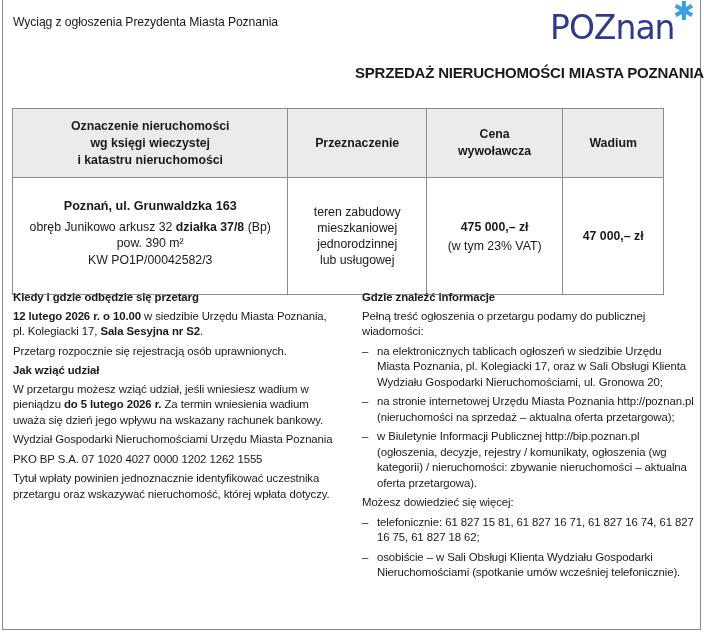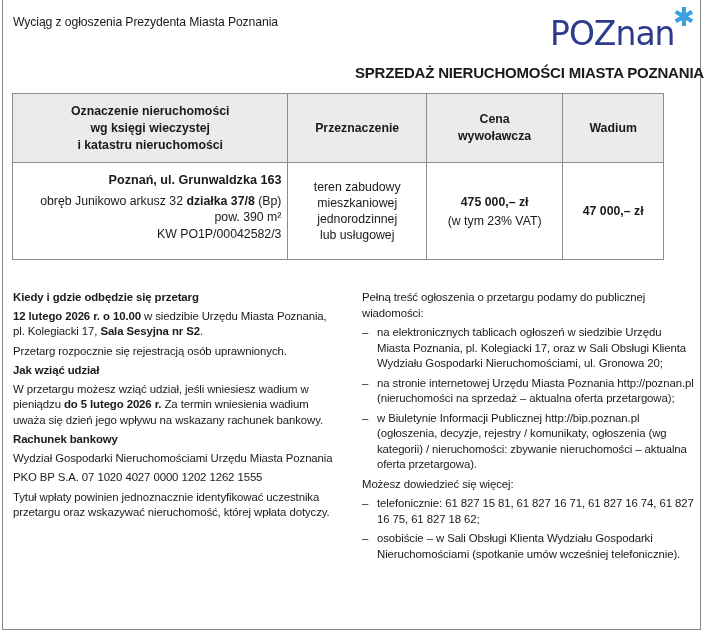--- a/index.html
+++ b/index.html
@@ -3,35 +3,35 @@
 <meta charset="utf-8">
 <style>
   html, body { margin: 0; padding: 0; background: #ffffff; }
   body { width: 704px; height: 632px; position: relative; overflow: hidden;
          font-family: "Liberation Sans", "DejaVu Sans", sans-serif; color: #1a1a1a; }
   .frame { position: absolute; left: 2px; top: 0; width: 699px; height: 630px;
            border-left: 1.5px solid #8a8a8a; border-right: 1.5px solid #8a8a8a;
            border-bottom: 1.5px solid #8a8a8a; box-sizing: border-box; }
   .intro { position: absolute; left: 13px; top: 14px; font-size: 12.2px; font-weight: normal;
            line-height: 16px; letter-spacing: -0.1px; }
-  .logo { position: absolute; left: 550px; top: 10px; width: 145px; height: 42px; }
+  .logo { position: absolute; left: 550px; top: 4px; width: 145px; height: 42px; }
   .logo-text { position: absolute; left: 0; top: 6px; font-size: 33px; color: #2e3a8c;
                font-family: "DejaVu Sans", sans-serif; letter-spacing: -1px; line-height: 36px; }
   .logo-star { position: absolute; left: 123px; top: -6px; font-size: 26px; color: #3aa0e0;
                font-weight: bold; line-height: 26px; }
   .main-title { position: absolute; left: 0; width: 704px; top: 64px; text-align: right;
                 font-size: 15px; font-weight: bold; letter-spacing: -0.2px; padding-left: 0; }
-  table.props { position: absolute; left: 12px; top: 93px; width: 652px; border-collapse: collapse;
+  table.props { position: absolute; left: 12px; top: 108px; width: 652px; border-collapse: collapse;
                 font-size: 12.3px; }
   table.props th, table.props td { border: 1.5px solid #8c8c8c; }
   table.props th { background: #ebebeb; font-weight: bold; text-align: center; height: 68px;
                    line-height: 17px; padding: 0 4px; }
   table.props td { height: 94px; vertical-align: middle; line-height: 16px; }
   .c1 { width: 286px; } .c2 { width: 135px; } .c3 { width: 134px; } .c4 { width: 97px; }
-  .cell-desc { padding: 0 6px; text-align: right; vertical-align: top !important; }
+  .cell-desc { padding: 11px 6px; text-align: center; vertical-align: top !important; }
   .cell-desc .addr { font-weight: bold; font-size: 12.6px; margin-top: 9px; margin-bottom: 4px; }
   .cell-desc div { line-height: 16.5px; }
   .center { text-align: center; }
   .bold { font-weight: bold; }
   .col { position: absolute; font-size: 11.4px; line-height: 15.5px; letter-spacing: -0.1px; }
   .col-left { left: 13px; top: 290px; width: 320px; }
   .col-right { left: 362px; top: 290px; width: 335px; }
   .h { font-weight: bold; margin-bottom: 3px; }
   .p { margin-bottom: 4px; }
   .li { position: relative; padding-left: 15px; margin-bottom: 4px; }
@@ -93,27 +93,27 @@
   </tr>
 </tbody>
   </table>
 
 <div class="col col-left">
   <div class="h">Kiedy i gdzie odbędzie się przetarg</div>
   <div class="p"><b>12 lutego 2026 r. o 10.00</b><span> w siedzibie Urzędu Miasta Poznania, pl. Kolegiacki 17, </span><b>Sala Sesyjna nr S2</b><span>.</span></div>
   <div class="p">Przetarg rozpocznie się rejestracją osób uprawnionych.</div>
   <div class="h">Jak wziąć udział</div>
   <div class="p"><span>W przetargu możesz wziąć udział, jeśli wniesiesz wadium w pieniądzu </span><b>do 5 lutego 2026 r.</b><span> Za termin wniesienia wadium uważa się dzień jego wpływu na wskazany rachunek bankowy.</span></div>
-  <div class="h">Rachunek bankowy</div>
   <div class="p">Wydział Gospodarki Nieruchomościami Urzędu Miasta Poznania</div>
   <div class="p">PKO BP S.A. 07 1020 4027 0000 1202 1262 1555</div>
   <div class="p">Tytuł wpłaty powinien jednoznacznie identyfikować uczestnika przetargu oraz wskazywać nieruchomość, której wpłata dotyczy.</div>
 </div>
 
 <div class="col col-right">
+  <div class="h">Gdzie znaleźć informacje</div>
   <div class="p">Pełną treść ogłoszenia o przetargu podamy do publicznej wiadomości:</div>
   <div class="li"><span class="dash">–</span><span>na elektronicznych tablicach ogłoszeń w siedzibie Urzędu Miasta Poznania, pl. Kolegiacki 17, oraz w Sali Obsługi Klienta Wydziału Gospodarki Nieruchomościami, ul. Gronowa 20;</span></div>
   <div class="li"><span class="dash">–</span><span>na stronie internetowej Urzędu Miasta Poznania http://poznan.pl (nieruchomości na sprzedaż – aktualna oferta przetargowa);</span></div>
   <div class="li"><span class="dash">–</span><span>w Biuletynie Informacji Publicznej http://bip.poznan.pl (ogłoszenia, decyzje, rejestry / komunikaty, ogłoszenia (wg kategorii) / nieruchomości: zbywanie nieruchomości – aktualna oferta przetargowa).</span></div>
   <div class="p">Możesz dowiedzieć się więcej:</div>
   <div class="li"><span class="dash">–</span><span>telefonicznie: 61 827 15 81, 61 827 16 71, 61 827 16 74, 61 827 16 75, 61 827 18 62;</span></div>
   <div class="li"><span class="dash">–</span><span>osobiście – w Sali Obsługi Klienta Wydziału Gospodarki Nieruchomościami (spotkanie umów wcześniej telefonicznie).</span></div>
 </div>
 
 </body></html>

